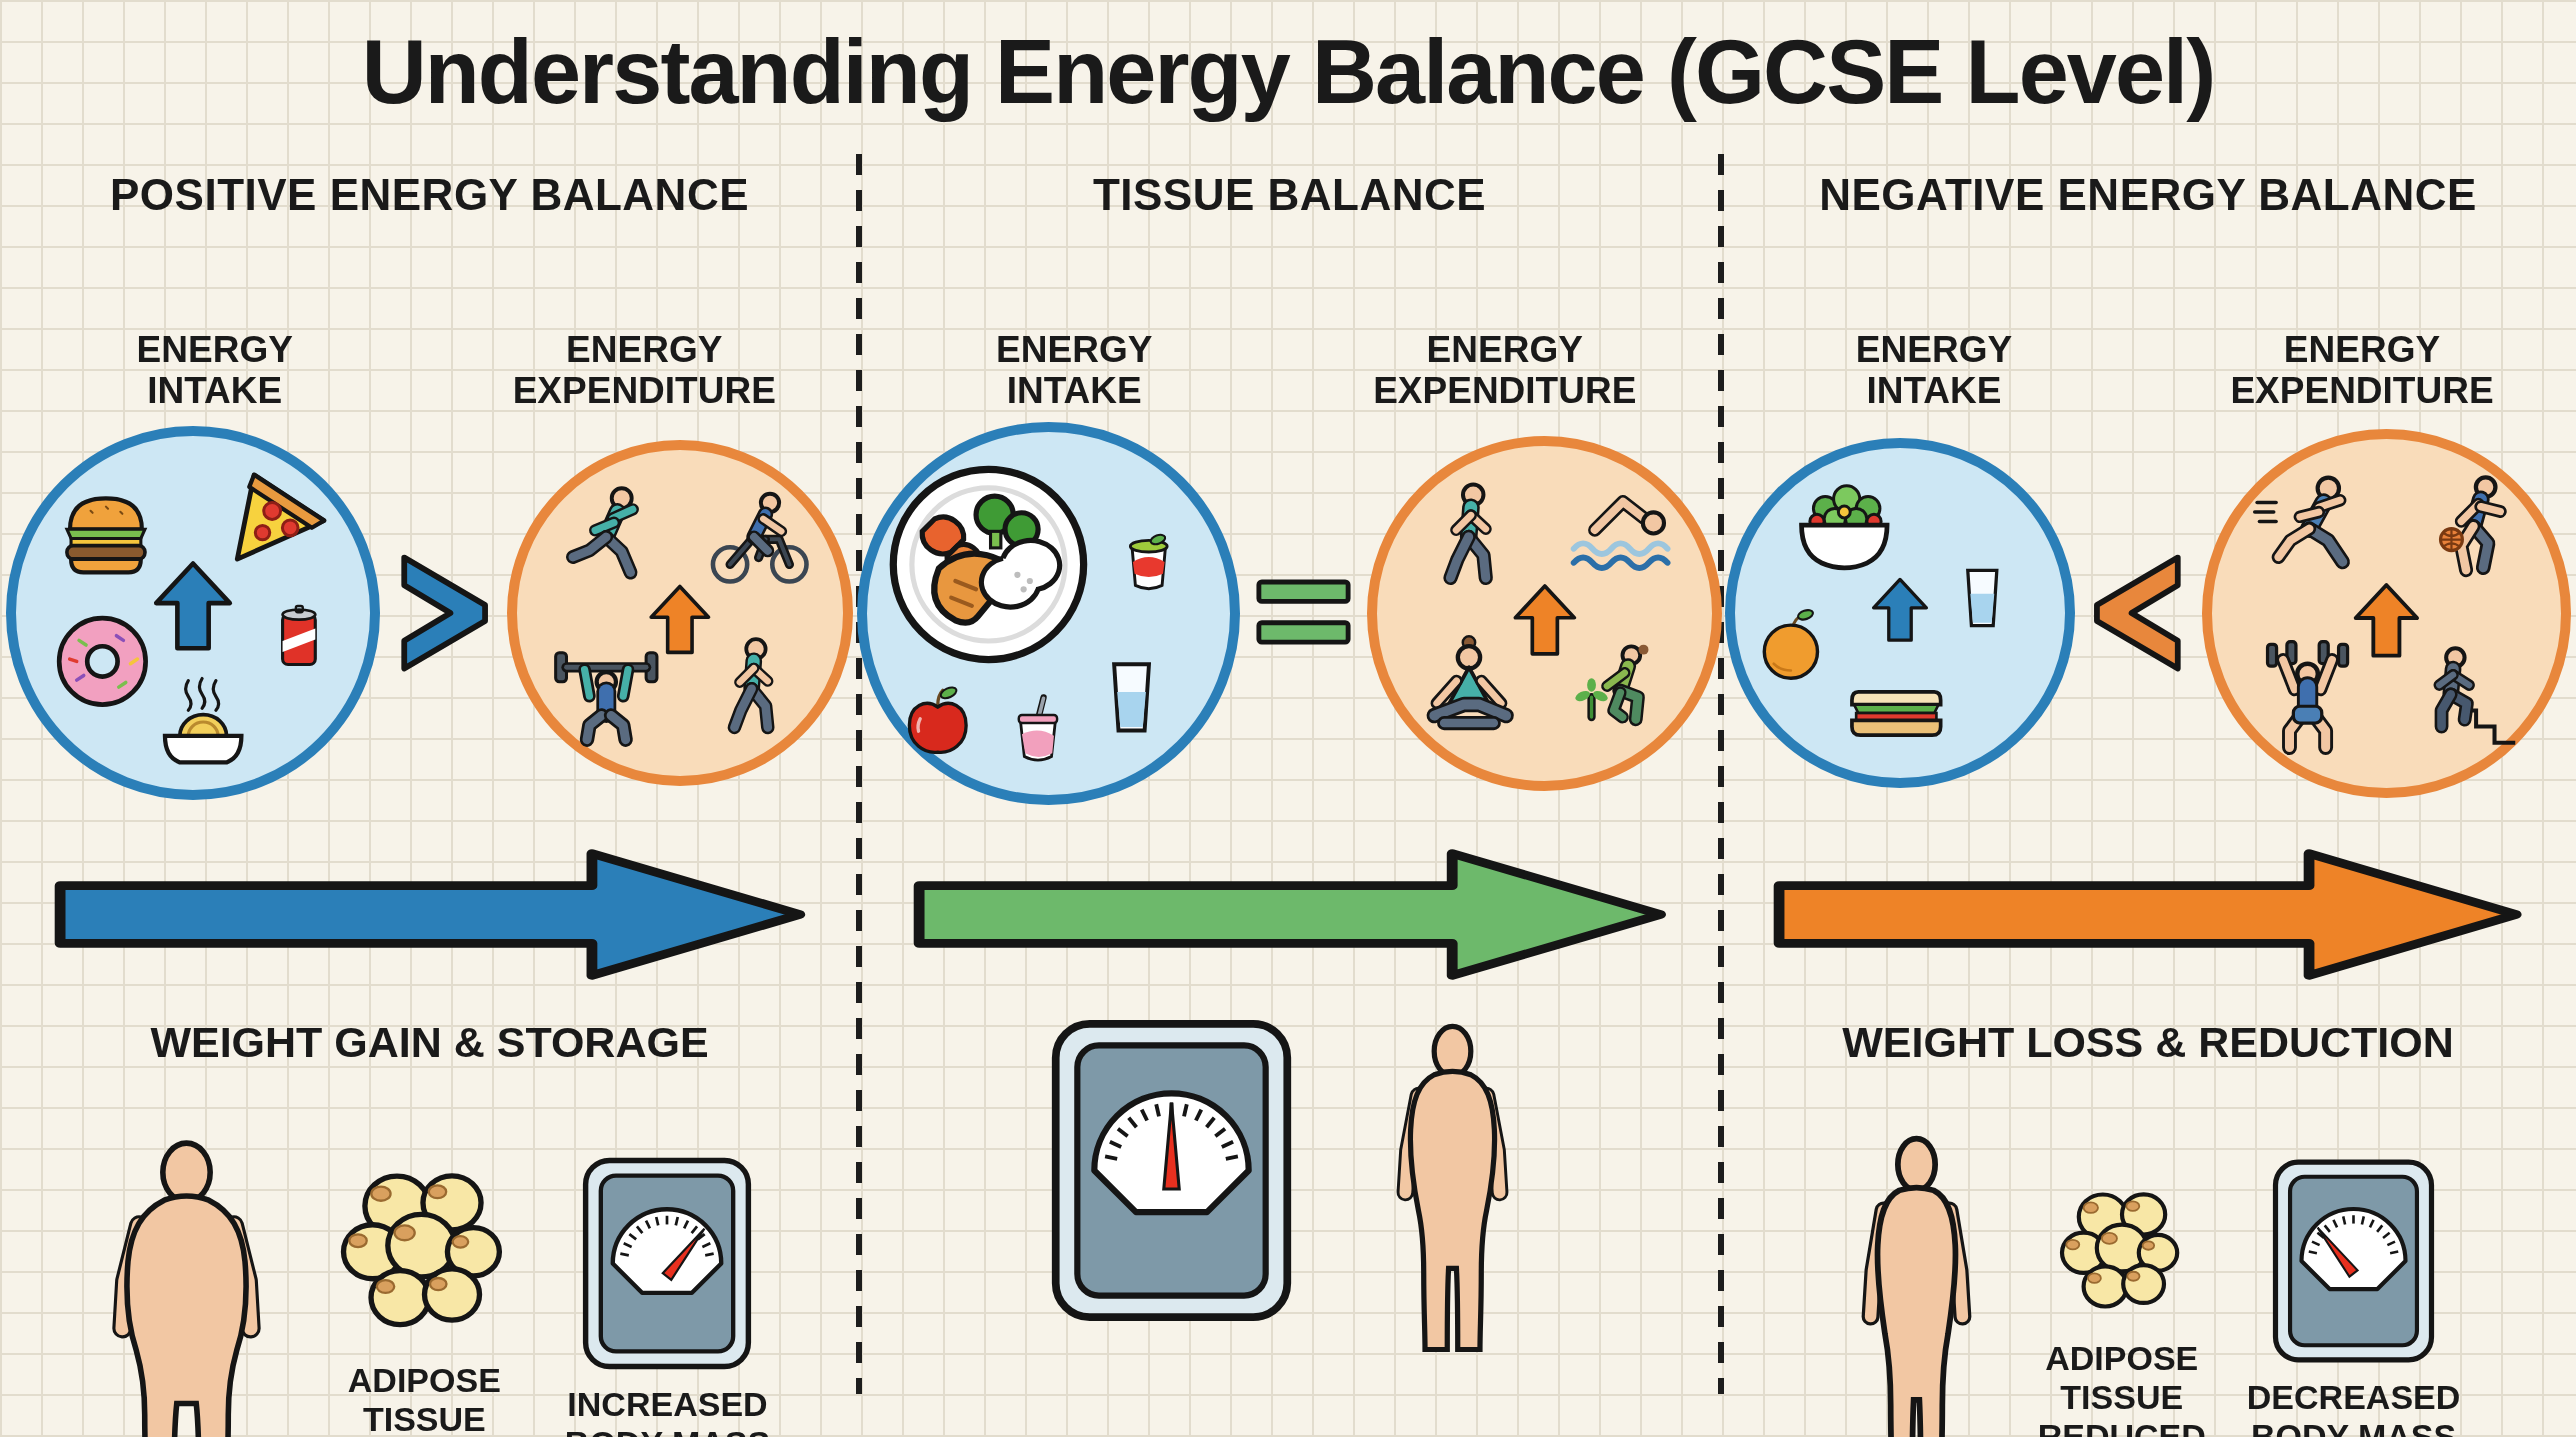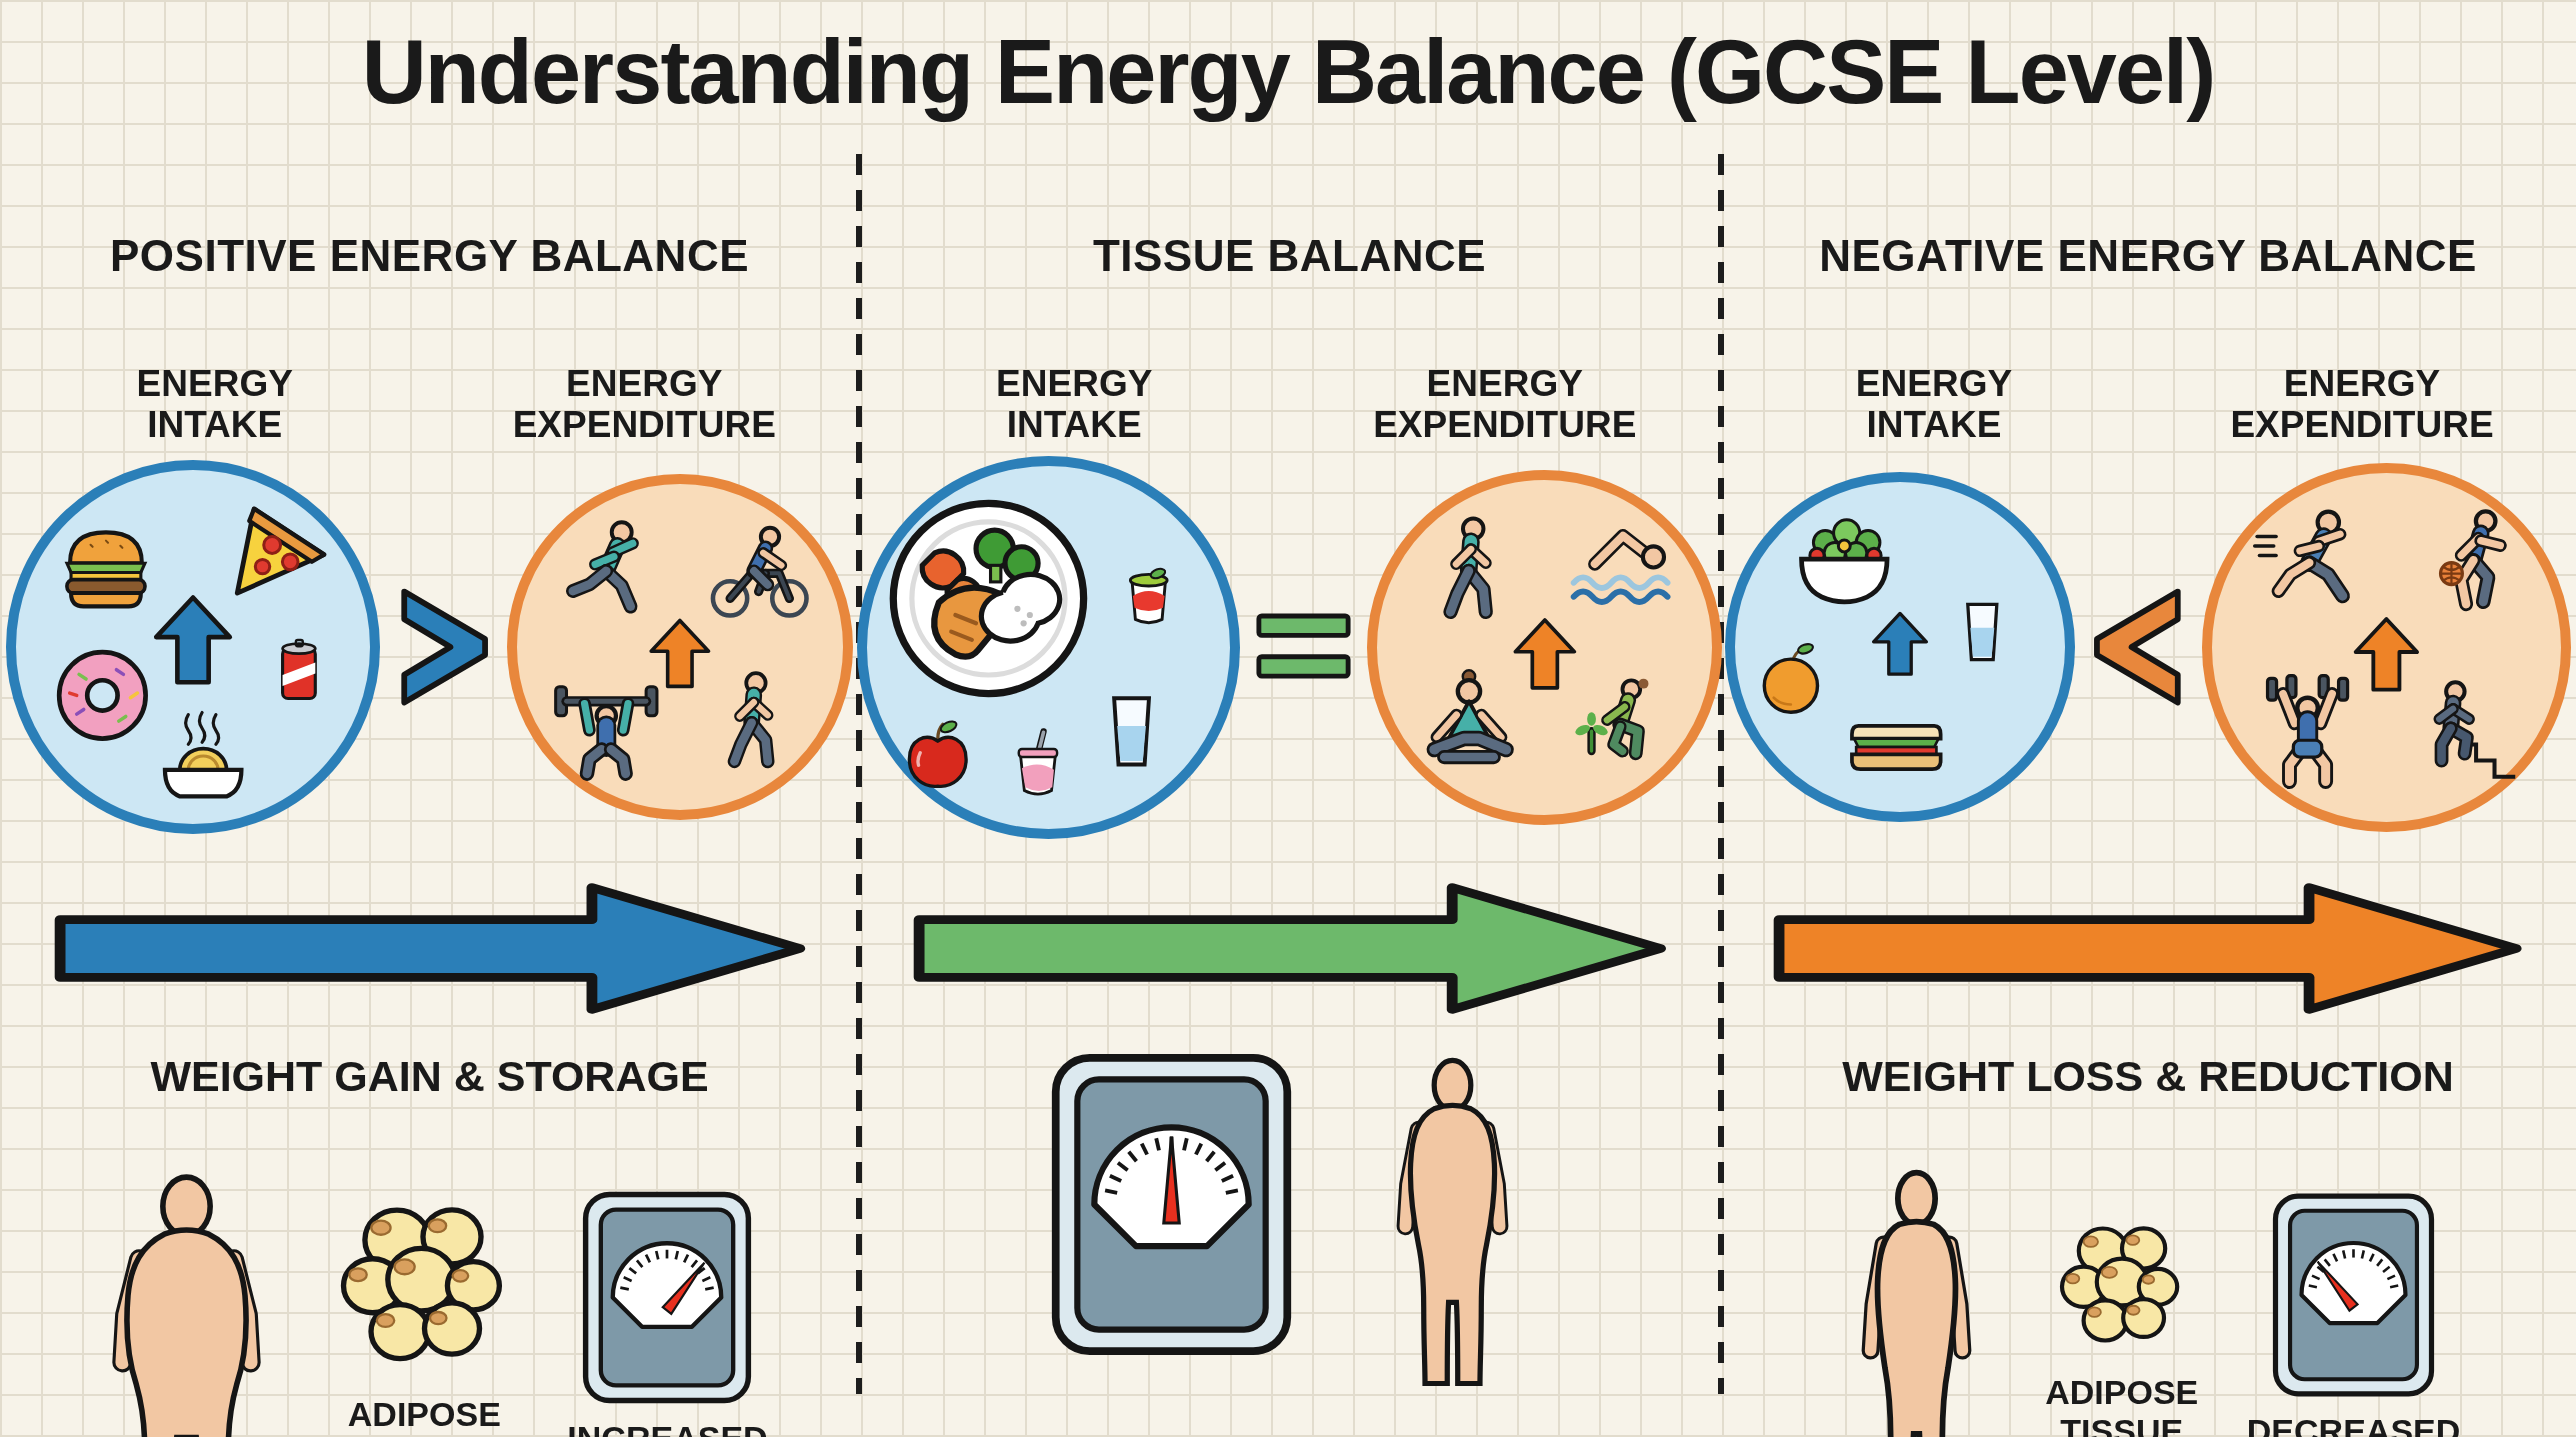--- a/index.html
+++ b/index.html
@@ -10,22 +10,22 @@
                      linear-gradient(90deg,#e2dccd 1.9px,transparent 1.9px);
     background-size:41px 41px;}
   .title{position:absolute;top:20.6px;left:0;width:100%;text-align:center;
     font-size:90px;font-weight:700;letter-spacing:-1.9px;}
   .divider{position:absolute;top:154px;height:1240px;width:5.6px;
     background:repeating-linear-gradient(180deg,#1d1d1d 0 20.6px,transparent 20.6px 36px);}
   .d1{left:856px}.d2{left:1718px}
   .cols{position:absolute;top:131px;left:0;width:2576px;display:grid;
     grid-template-columns:859px 861px 856px;}
   .col{display:flex;flex-direction:column;align-items:center;}
-  .col-header{margin-top:100px;font-size:44px;font-weight:700;text-align:center;letter-spacing:0.5px;}
-  .labels-row{margin-top:45px;width:100%;display:flex;}
+  .col-header{margin-top:39px;font-size:44px;font-weight:700;text-align:center;letter-spacing:0.5px;}
+  .labels-row{margin-top:72px;width:100%;display:flex;}
   .labels-row div{width:50%;text-align:center;font-size:37px;font-weight:700;
     line-height:1.12;white-space:pre-line;}
   .circles-row{margin-top:13px;height:378px;display:flex;align-items:center;gap:15px;}
   .circle{position:relative;border-radius:50%;flex:0 0 auto;}
   .intake-circle{background:#cde7f4;border:10.3px solid #2b7fb8;}
   .exp-circle{background:#f9dcba;border:10.3px solid #e8873c;}
   .sz400{width:354px;height:354px}.sz370{width:326px;height:326px}
   .sz410{width:363px;height:363px}.sz380{width:335px;height:335px}
   .sz375{width:330px;height:330px}.sz395{width:349px;height:349px}
   .slot{position:absolute;}

